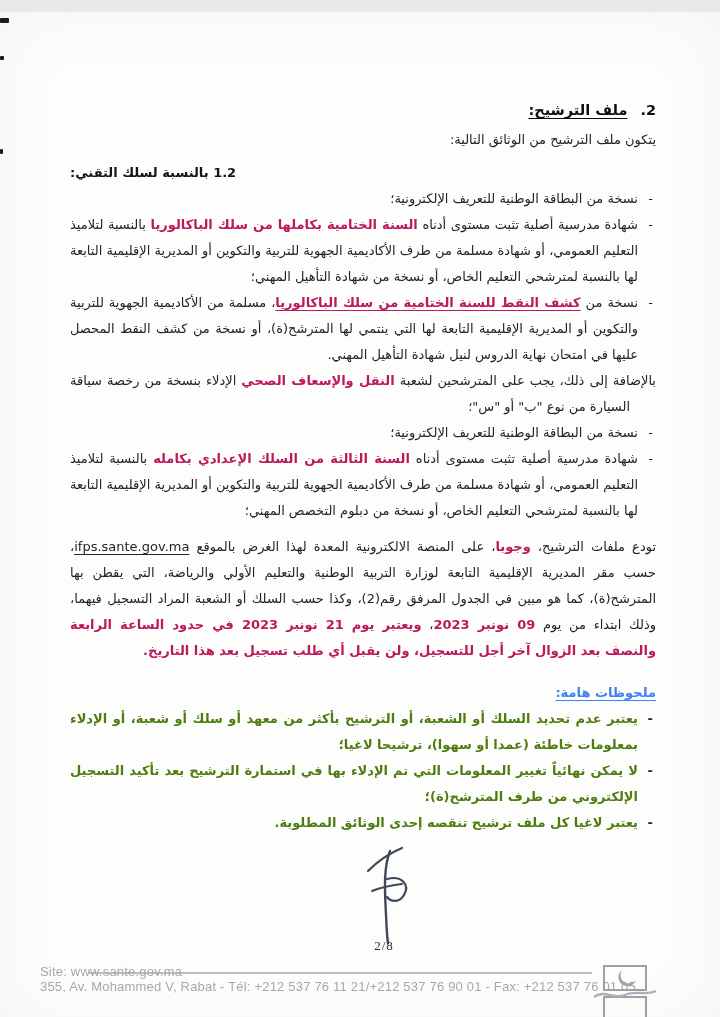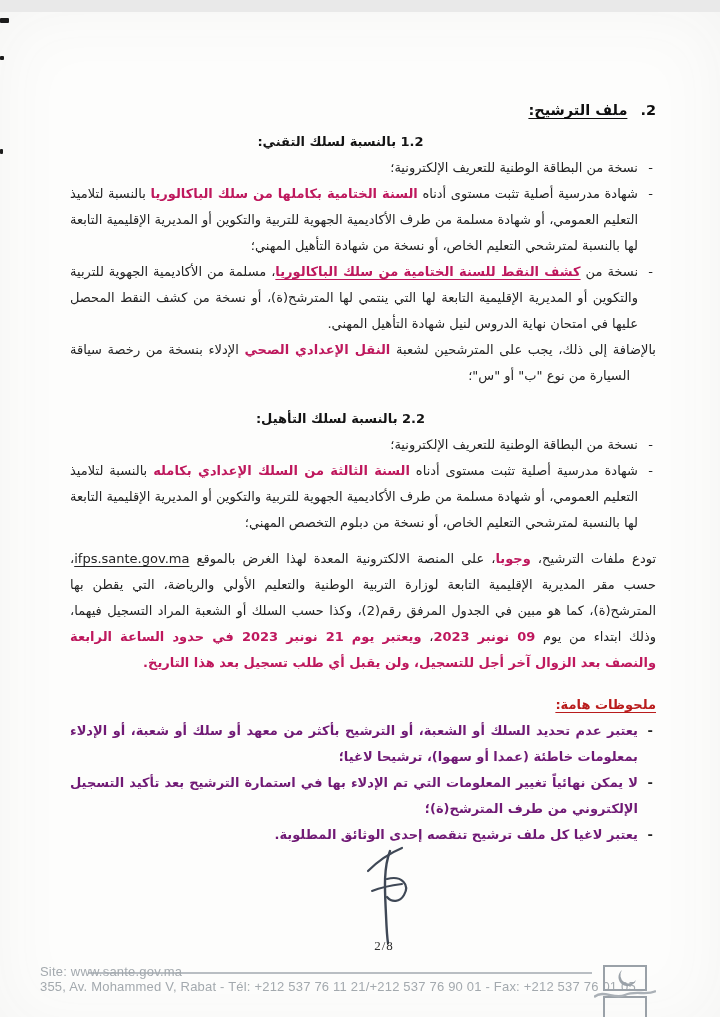--- a/index.html
+++ b/index.html
@@ -18,29 +18,29 @@
   .content{
     position:absolute;top:86px;right:64px;width:586px;
     direction:rtl;unicode-bidi:embed;
     font-size:13px;line-height:26px;color:#242424;
     text-align:justify;
   }
   .h-main{font-size:14.5px;font-weight:700;line-height:24px;color:#0f0f0f;text-align:right;}
   .h-num{margin-left:13px;}
   .u{text-decoration:underline;text-decoration-skip-ink:none;text-underline-offset:3px;}
   .intro{margin:5px 0 0;}
-  .h-sub{font-weight:700;color:#141414;margin:7px 45px 0 0;text-align:center;}
+  .h-sub{font-weight:700;color:#141414;margin:7px 45px 0 0;text-align:left;}
   .h-sub.second{margin-top:17px;}
   .li{position:relative;padding-right:18px;}
   .li::before{content:"-";position:absolute;right:3px;top:0;color:#242424;}
   .hang{padding-right:26px;text-indent:-26px;margin:0;}
   .para{margin:10px 0 0;}
   b,.b{font-weight:700;color:#be185d;}
-  .notes-h{font-weight:700;color:#b91c1c;margin-top:16px;text-align:right;}
-  .notes .li{font-weight:700;color:#701a75;}
+  .notes-h{font-weight:700;color:#3b82f6;margin-top:16px;text-align:right;}
+  .notes .li{font-weight:700;color:#4d7c0f;}
 
   .signature{position:absolute;left:350px;top:833px;width:78px;height:102px;}
   .page-num{
     position:absolute;left:348px;top:926px;width:72px;text-align:center;
     font-family:"Liberation Serif",serif;font-size:13px;color:#2e2e2e;letter-spacing:1px;
   }
   .footer-rule{position:absolute;left:88px;top:960px;width:504px;height:2px;background:#b9bec3;}
   .footer-line{
     position:absolute;left:40px;width:600px;text-align:left;direction:ltr;
     font-family:"Liberation Sans",sans-serif;font-size:13px;color:#a3a9ae;letter-spacing:.2px;
@@ -57,40 +57,40 @@
   <div class="speck sp1"></div>
   <div class="speck sp2"></div>
   <div class="speck sp3"></div>
 
   <div class="content">
 
     <div class="h-main">
       <span class="h-num">2.</span><span class="u">ملف الترشيح:</span>
     </div>
 
+    <p class="intro">يتكون ملف الترشيح من الوثائق التالية:</p>
 
     <div class="h-sub">1.2 بالنسبة لسلك التقني:</div>
 
     <div class="li">
       <span>نسخة من البطاقة الوطنية للتعريف الإلكترونية؛</span>
     </div>
 
     <div class="li">
       <span>شهادة مدرسية أصلية تثبت مستوى أدناه </span><b>السنة الختامية بكاملها من سلك الباكالوريا</b><span> بالنسبة لتلاميذ التعليم العمومي، أو شهادة مسلمة من طرف الأكاديمية الجهوية للتربية والتكوين أو المديرية الإقليمية التابعة لها بالنسبة لمترشحي التعليم الخاص، أو نسخة من شهادة التأهيل المهني؛</span>
     </div>
 
     <div class="li">
       <span>نسخة من </span><b class="u">كشف النقط للسنة الختامية من سلك الباكالوريا</b><span>، مسلمة من الأكاديمية الجهوية للتربية والتكوين أو المديرية الإقليمية التابعة لها التي ينتمي لها المترشح(ة)، أو نسخة من كشف النقط المحصل عليها في امتحان نهاية الدروس لنيل شهادة التأهيل المهني.</span>
     </div>
 
     <p class="hang">
-      <span>بالإضافة إلى ذلك، يجب على المترشحين لشعبة </span><b>النقل الإعدادي الصحي</b><span> الإدلاء بنسخة من رخصة سياقة السيارة من نوع "ب" أو "س"؛</span>
+      <span>بالإضافة إلى ذلك، يجب على المترشحين لشعبة </span><b>النقل والإسعاف الصحي</b><span> الإدلاء بنسخة من رخصة سياقة السيارة من نوع "ب" أو "س"؛</span>
     </p>
 
-    <div class="h-sub second">2.2 بالنسبة لسلك التأهيل:</div>
 
     <div class="li">
       <span>نسخة من البطاقة الوطنية للتعريف الإلكترونية؛</span>
     </div>
 
     <div class="li">
       <span>شهادة مدرسية أصلية تثبت مستوى أدناه </span><b>السنة الثالثة من السلك الإعدادي بكامله</b><span> بالنسبة لتلاميذ التعليم العمومي، أو شهادة مسلمة من طرف الأكاديمية الجهوية للتربية والتكوين أو المديرية الإقليمية التابعة لها بالنسبة لمترشحي التعليم الخاص، أو نسخة من دبلوم التخصص المهني؛</span>
     </div>
 
 

